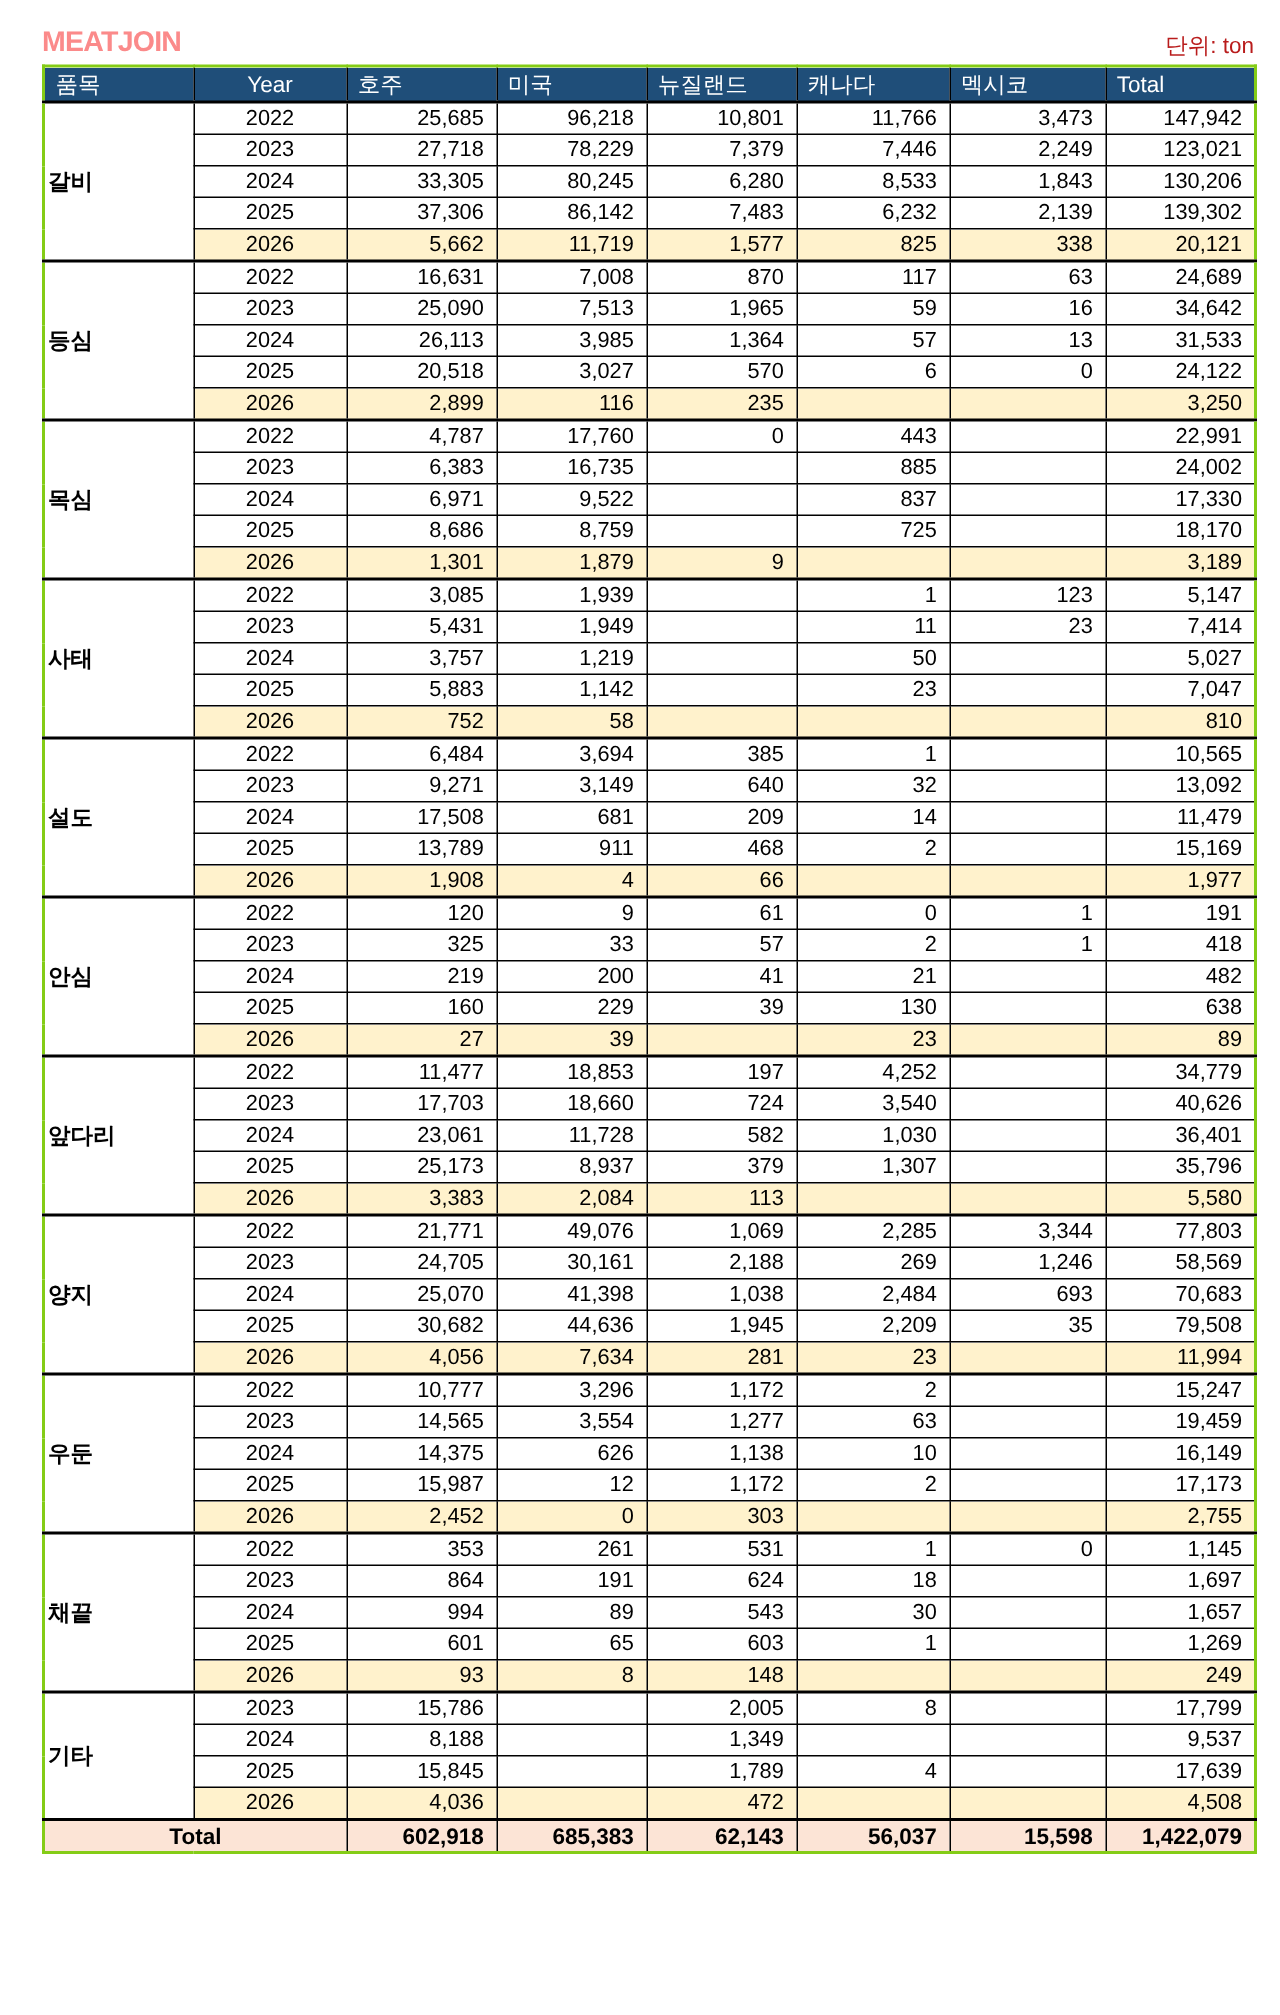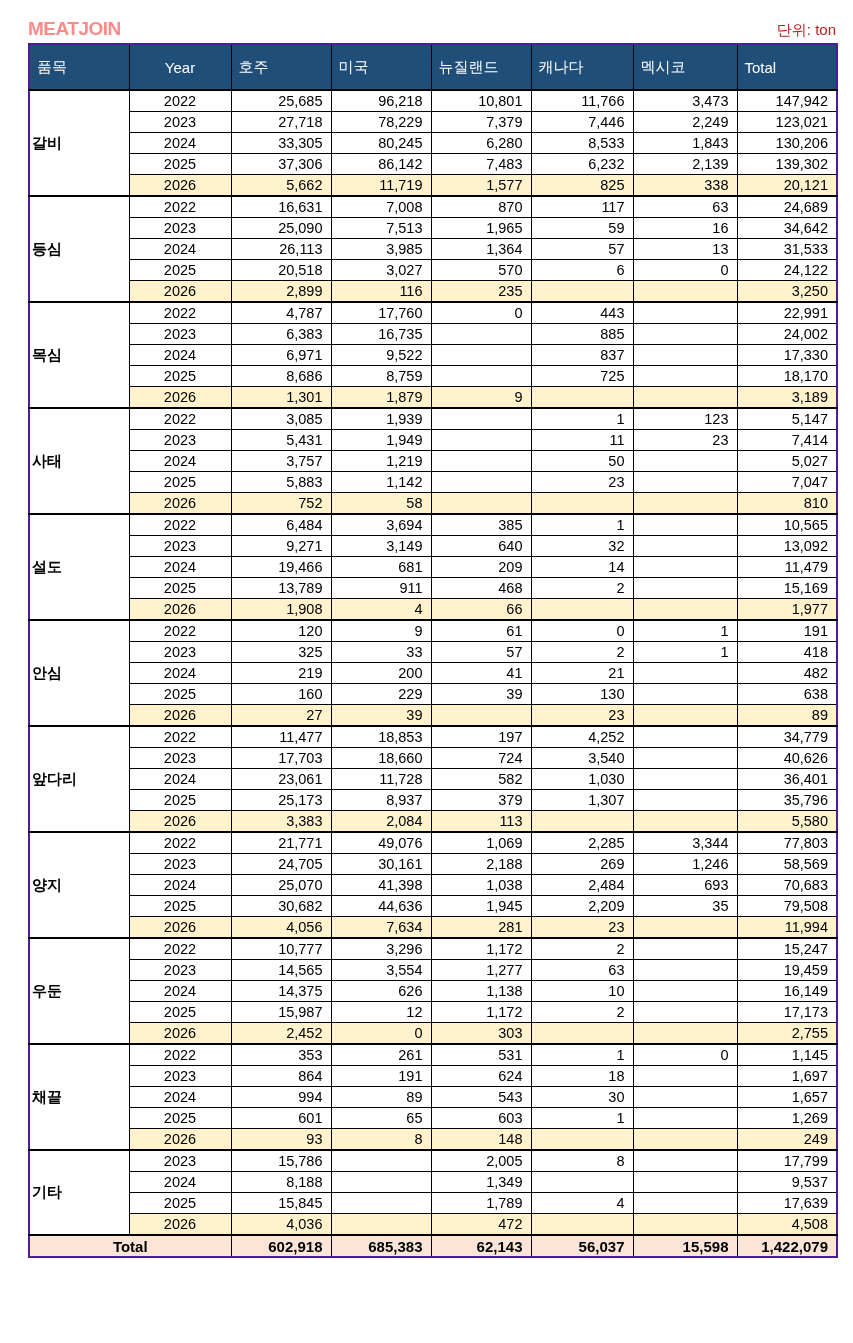--- a/index.html
+++ b/index.html
@@ -13,28 +13,28 @@
     letter-spacing:-0.5px;
   }
   .meta-row{
     margin:18px 17px 0 28px;display:flex;justify-content:space-between;
     align-items:flex-end;
   }
   .brand{font-size:19px;font-weight:700;color:#FB8A8A;letter-spacing:-0.5px;}
   .unit-label{font-size:15px;color:#b91c1c;}
   table.stats{
     border-collapse:collapse;table-layout:fixed;width:808px;
-    margin:3px 0 0 28px;border:2px solid #4c1d95;
+    margin:3px 0 0 28px;border:2px solid #84cc16;
   }
   table.stats th{
     background:#1F4E79;color:#fff;font-weight:400;font-size:15px;
     text-align:left;padding:1px 2px 1px 7px;border:1px solid #000;
     height:20px;overflow:hidden;white-space:nowrap;
   }
-  table.stats th.th-year{text-align:center;padding:12px 2px;}
+  table.stats th.th-year{text-align:center;padding:1px 2px;}
   table.stats td{
     border:1px solid #000;font-size:14.5px;height:20px;
     padding:0 8px 0 2px;text-align:right;overflow:hidden;white-space:nowrap;
   }
   table.stats td.item-cell{
     text-align:left;font-weight:700;font-size:15px;padding:0 2px;
     background:#fff;
   }
   table.stats td.year-cell{text-align:center;padding:0 2px;}
   table.stats tr.group-start td{border-top:2px solid #000;}
@@ -275,21 +275,21 @@
           <td class="year-cell">2023</td>
           <td>9,271</td>
           <td>3,149</td>
           <td>640</td>
           <td>32</td>
           <td></td>
           <td>13,092</td>
         </tr>
         <tr>
           <td class="year-cell">2024</td>
-          <td>19,466</td>
+          <td>17,508</td>
           <td>681</td>
           <td>209</td>
           <td>14</td>
           <td></td>
           <td>11,479</td>
         </tr>
         <tr>
           <td class="year-cell">2025</td>
           <td>13,789</td>
           <td>911</td>

